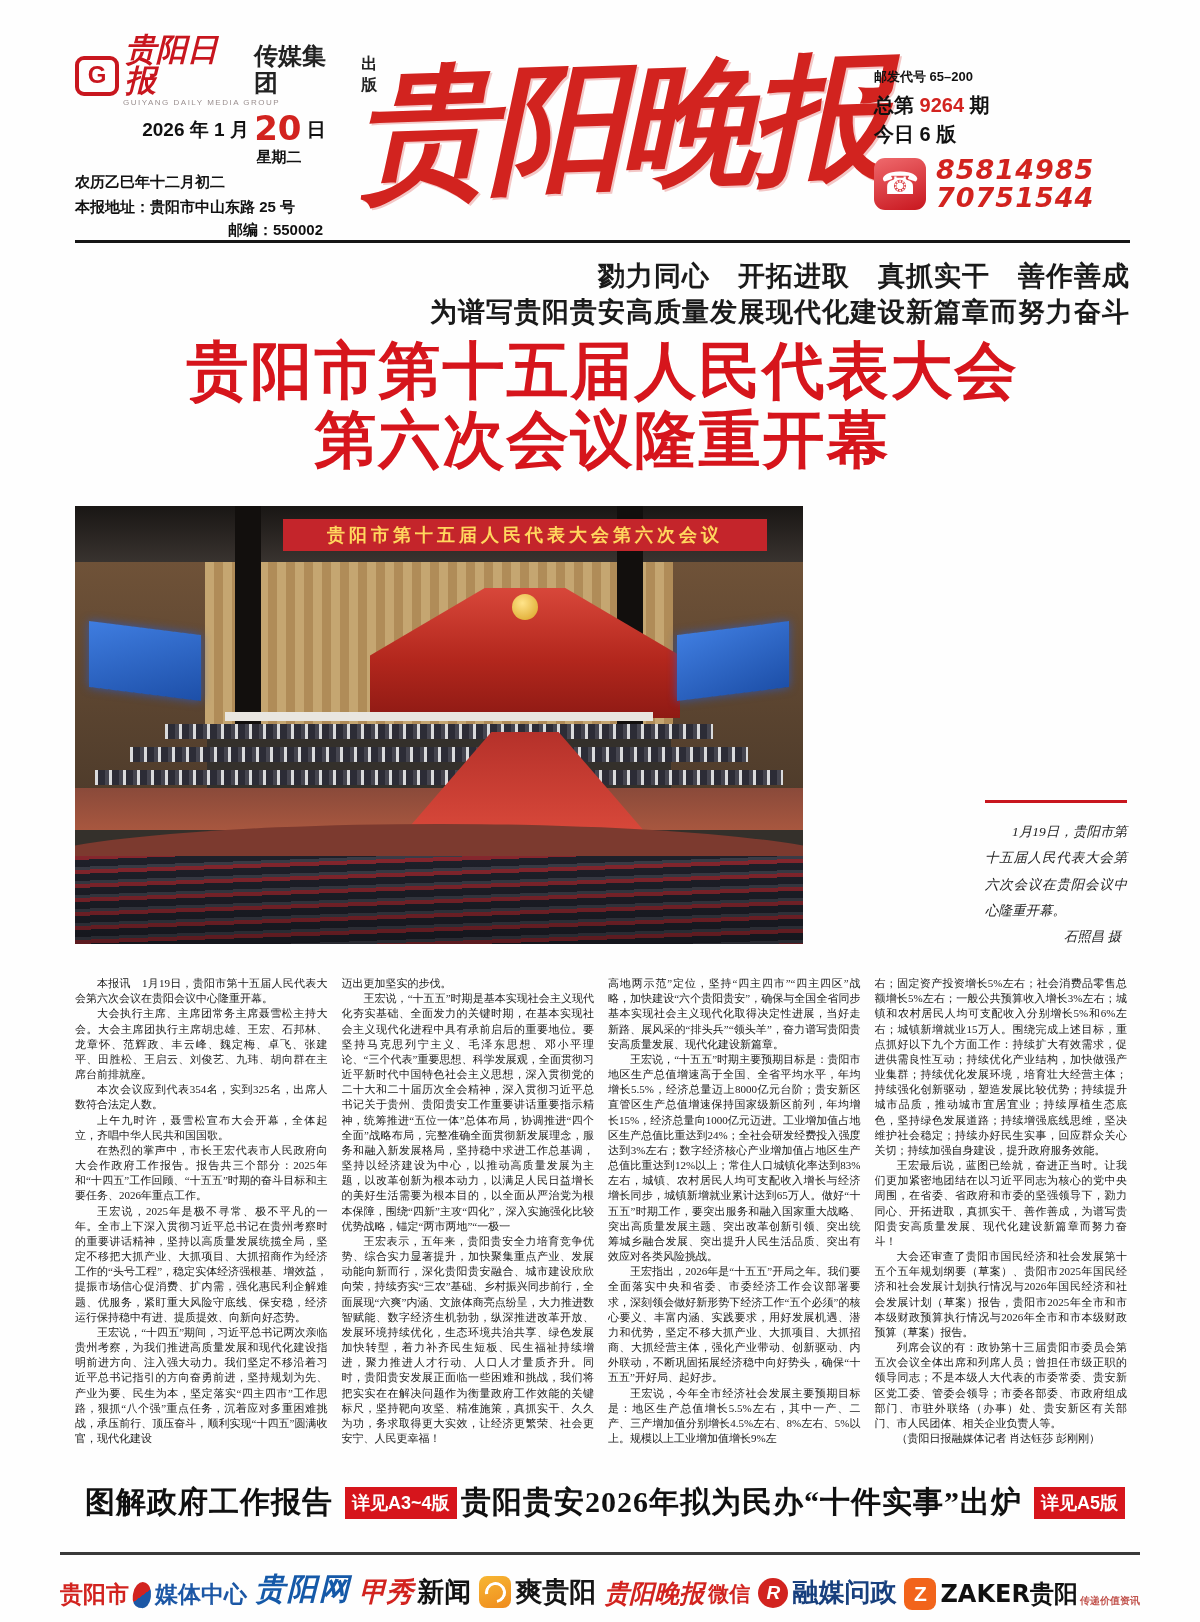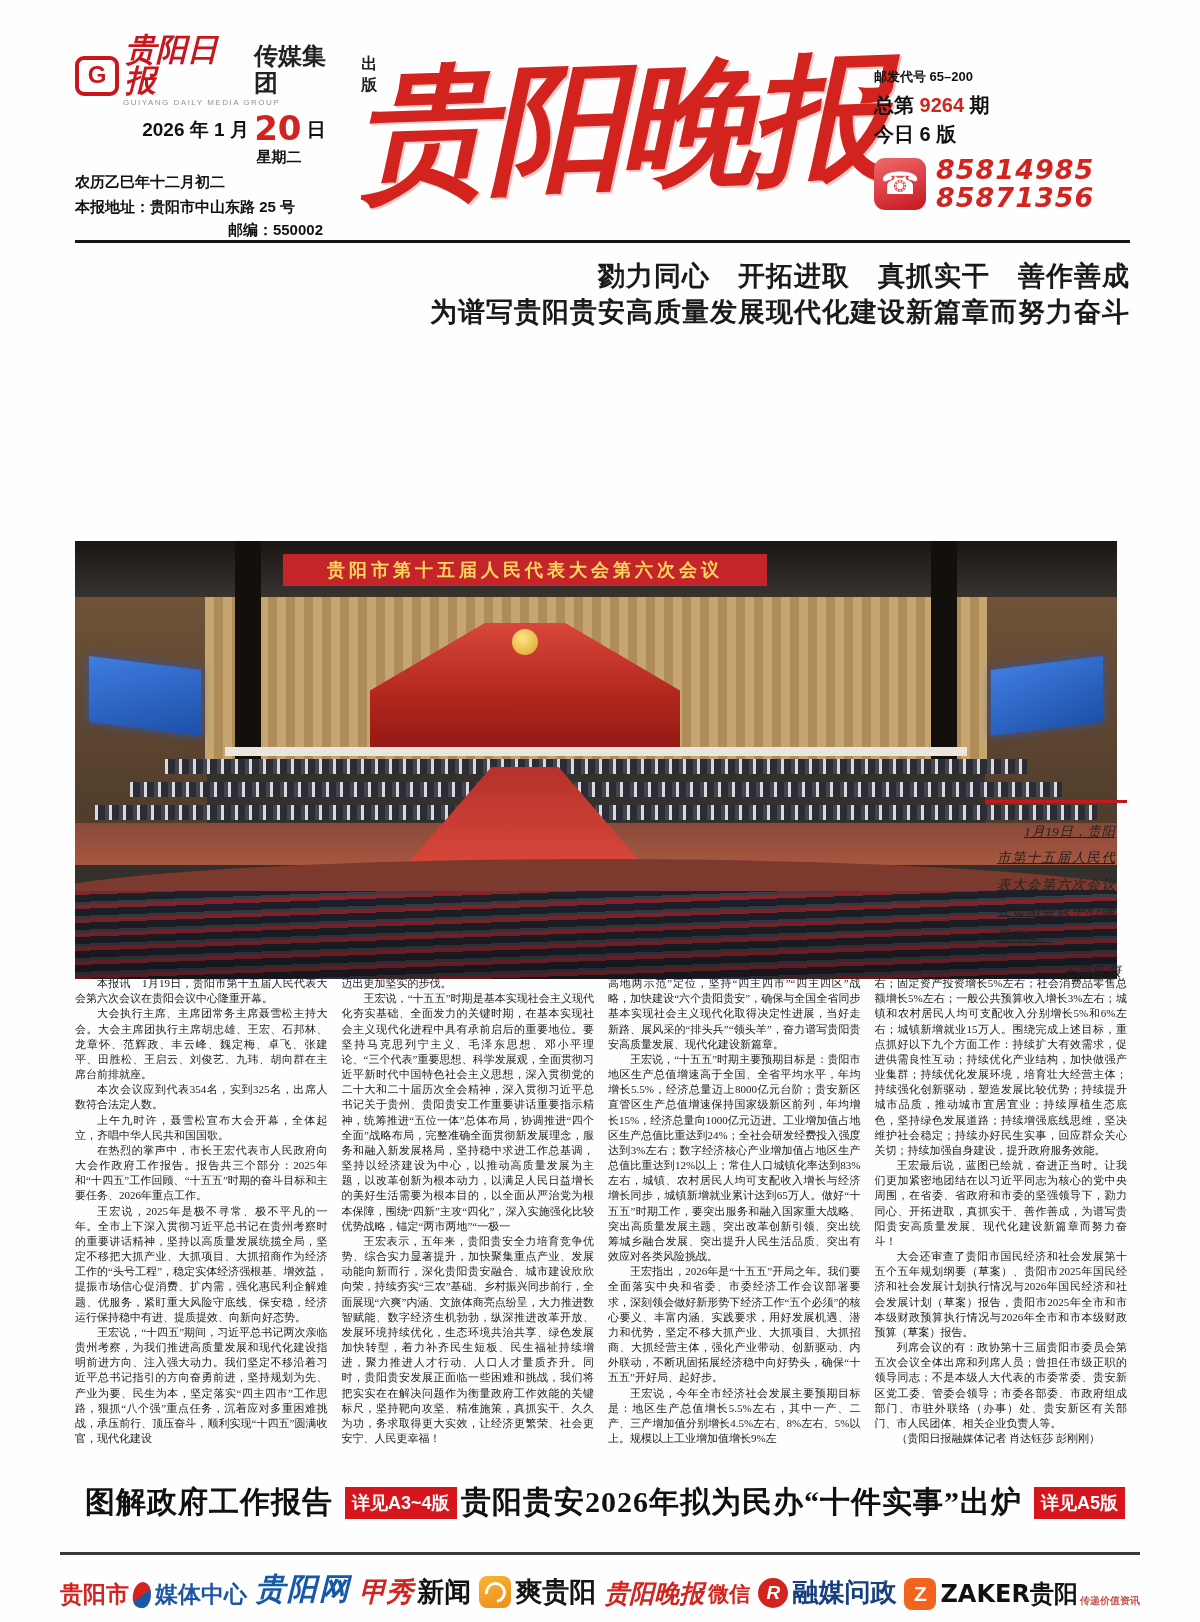--- a/index.html
+++ b/index.html
@@ -45,21 +45,21 @@
   
   .kickers{position:absolute;top:258px;left:75px;right:70px;text-align:right;}
   .kicker{font-size:27px;font-weight:900;color:#1a1a1a;line-height:1.35;letter-spacing:1px;}
   .main-head{position:absolute;top:336px;left:75px;right:70px;text-align:center;color:#d6151c;
              font-weight:900;font-size:62px;line-height:1.12;letter-spacing:2px;
              font-family:"DejaVu Sans",sans-serif;}
   .byline{position:absolute;top:489px;left:75px;right:70px;text-align:center;font-size:21px;
           font-weight:900;color:#141414;}
 
   
-  .photo-wrap{position:absolute;top:541px;left:75px;width:1042px;height:438px;background:#34302b;overflow:hidden;}
+  .photo-wrap{position:absolute;top:506px;left:75px;width:728px;height:438px;background:#34302b;overflow:hidden;}
   .photo-wrap *{position:absolute;}
   .ph-top{top:0;left:0;right:0;height:60px;background:linear-gradient(#191614,#3b3531);}
   .ph-sidewall{top:56px;width:132px;height:250px;background:linear-gradient(#6f5238,#4c3a2a);}
   .ph-sw-l{left:0;} .ph-sw-r{right:0;}
   .ph-wall{top:56px;left:130px;right:130px;height:164px;
            background:repeating-linear-gradient(90deg,#c5a671 0 9px,#b08c58 9px 18px);}
   .ph-col{top:0;width:26px;height:225px;background:#120f0d;}
   .ph-col-l{left:160px;} .ph-col-r{right:160px;}
   .ph-flags{top:82px;left:295px;width:310px;height:130px;
             background:linear-gradient(180deg,#d8473a 0%,#b3271d 55%,#8f1a14 100%);
@@ -85,21 +85,21 @@
             border-radius:50% 50% 0 0/100% 100% 0 0;}
   .ph-audience{top:350px;left:0;right:0;bottom:0;
                background:repeating-linear-gradient(178deg,#8c2830 0 4px,#20222c 4px 11px,#3d3f4a 11px 14px);}
   .ph-shade{top:350px;left:0;right:0;bottom:0;background:linear-gradient(rgba(0,0,0,.05),rgba(0,0,0,.35));}
 
   
   .caption{position:absolute;top:800px;left:985px;width:142px;}
   .cap-rule{height:3px;background:#c8161e;margin-bottom:16px;}
   .cap-text{font-family:"Liberation Serif",serif;font-size:13.5px;line-height:1.95;color:#222;
             text-align:justify;font-style:italic;}
-  .cap-text p{margin:12px;text-indent:2em;text-decoration:underline;}
+  .cap-text p{margin:0;text-indent:2em;}
   .cap-credit{font-family:"Liberation Serif",serif;font-size:13.5px;font-style:italic;color:#222;
               text-align:right;margin-top:4px;padding-right:6px;}
 
   
   .article{position:absolute;top:976px;left:75px;width:1052px;height:490px;display:flex;gap:14px;overflow:hidden;}
   .article-col{flex:1;font-family:"Liberation Serif",serif;font-size:11px;line-height:1.38;
                text-align:justify;color:#191919;overflow:hidden;}
   .article-col p{margin:0;text-indent:2em;}
   .article-col.cont p:first-child{text-indent:0;}
 
@@ -171,31 +171,35 @@
     <div class="mh-right">
       <div class="post-line">邮发代号 65–200</div>
       <div class="issue-line">
         <span>总第 </span><span class="issue-no">9264</span><span> 期</span>
       </div>
       <div class="pages-line">今日 6 版</div>
       <div class="phone-row">
         <span class="phone-icon">☎</span>
         <span class="phone-nums">
           <span>85814985</span><br>
-          <span>85871356</span>
+          <span>70751544</span>
         </span>
       </div>
     </div>
   </div>
 
   <div class="top-rule"></div>
 
   <div class="kickers">
     <div class="kicker">勠力同心　开拓进取　真抓实干　善作善成</div>
     <div class="kicker">为谱写贵阳贵安高质量发展现代化建设新篇章而努力奋斗</div>
+  </div>
+  <div class="main-head">
+    <div>贵阳市第十五届人民代表大会</div>
+    <div>第六次会议隆重开幕</div>
   </div>
 
   <div class="photo-wrap">
     <div class="ph-top"></div>
     <div class="ph-sidewall ph-sw-l"></div>
     <div class="ph-sidewall ph-sw-r"></div>
     <div class="ph-wall"></div>
     <div class="ph-col ph-col-l"></div>
     <div class="ph-col ph-col-r"></div>
     <div class="ph-flags"></div>

